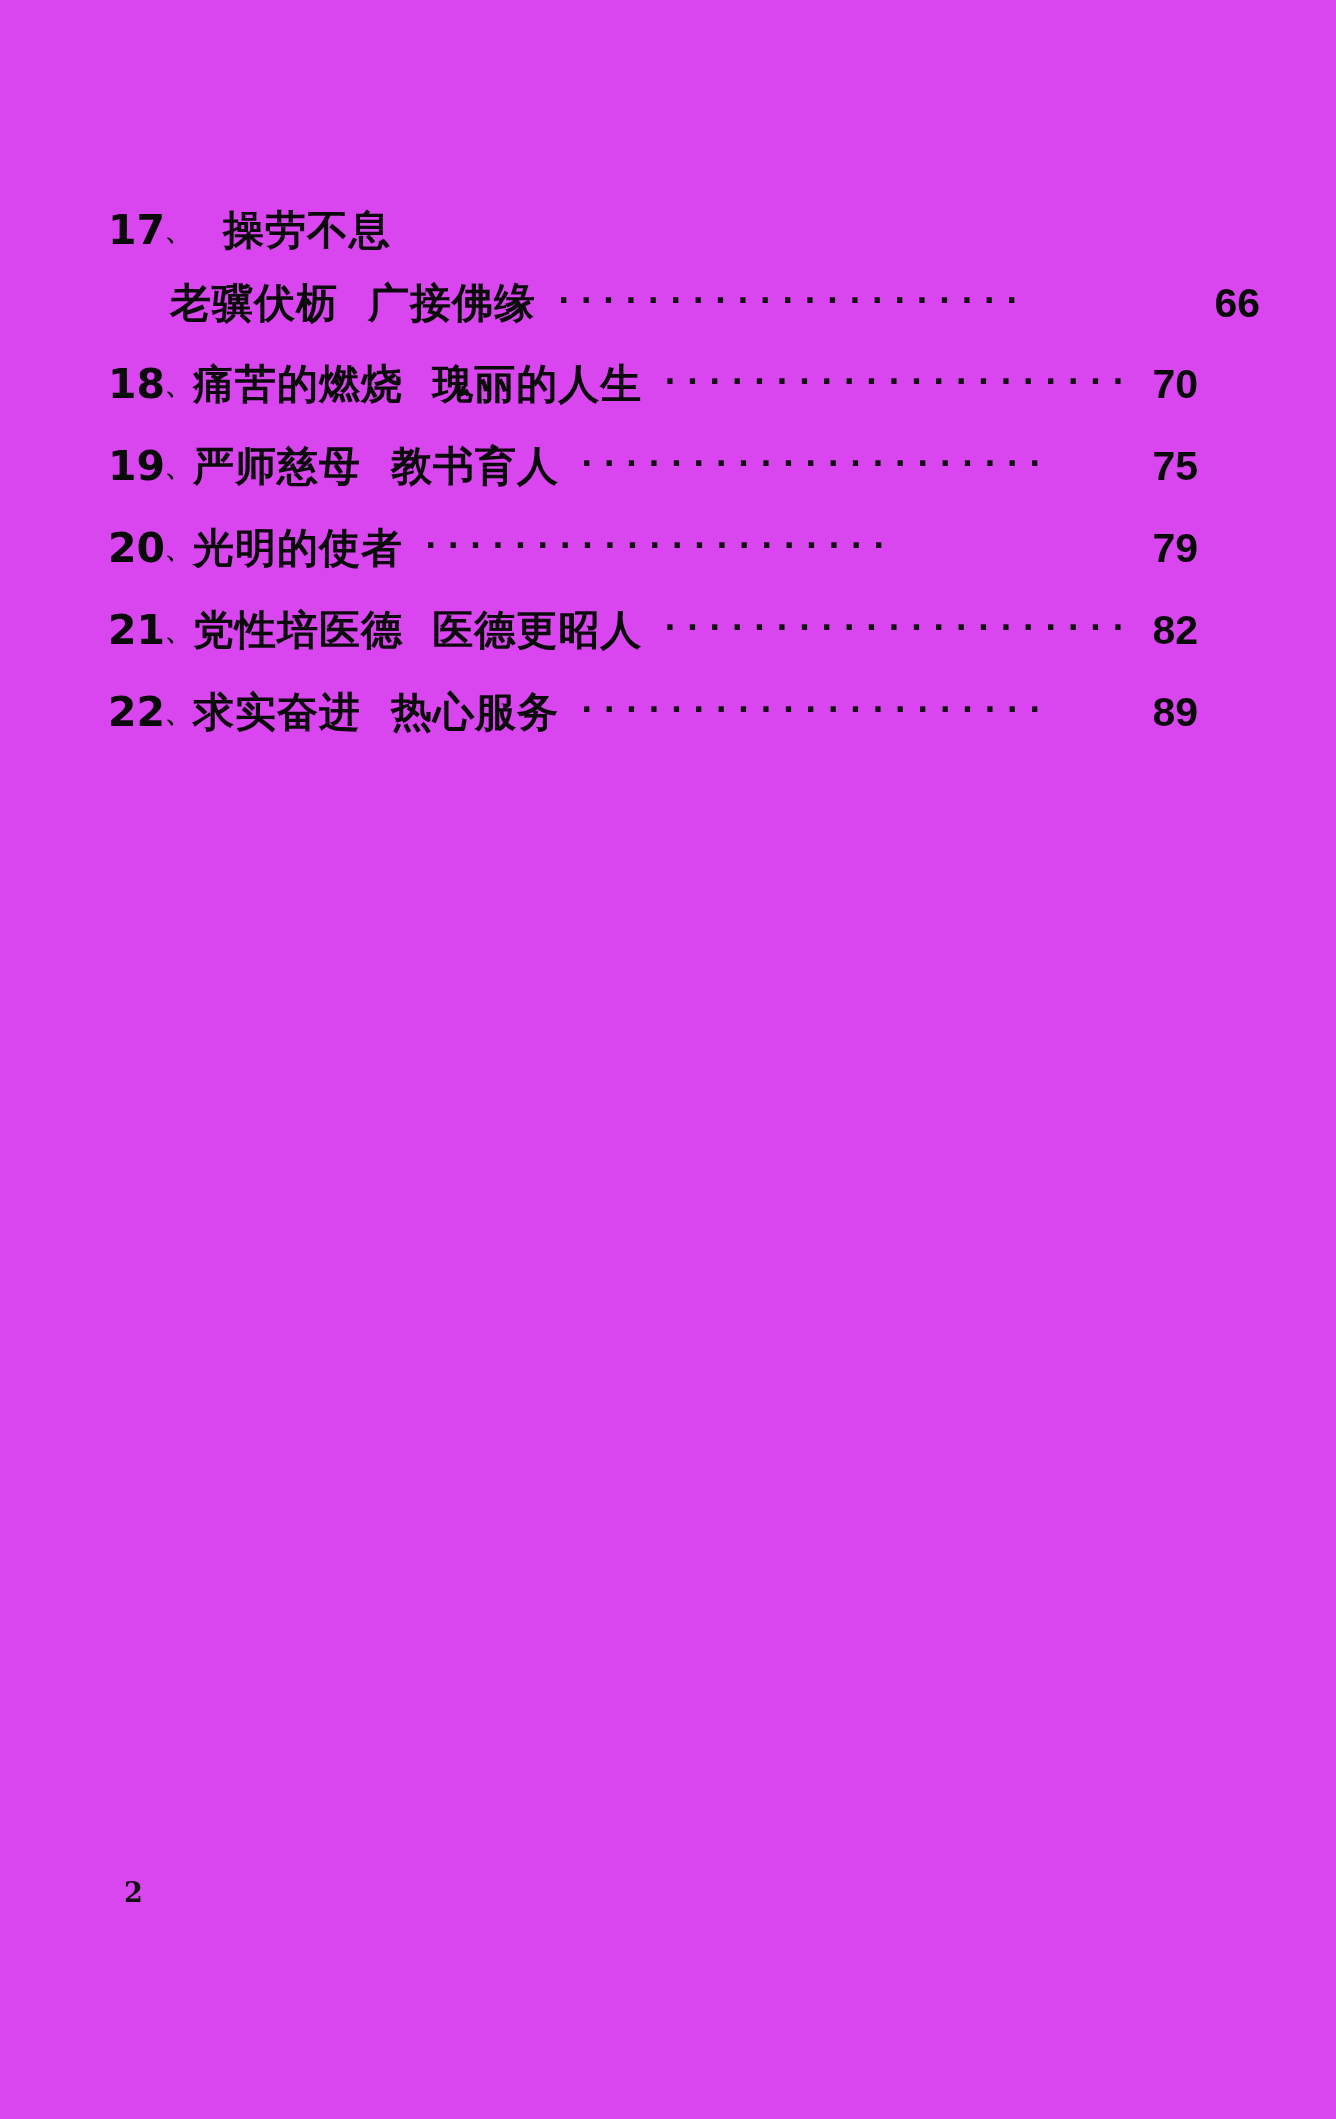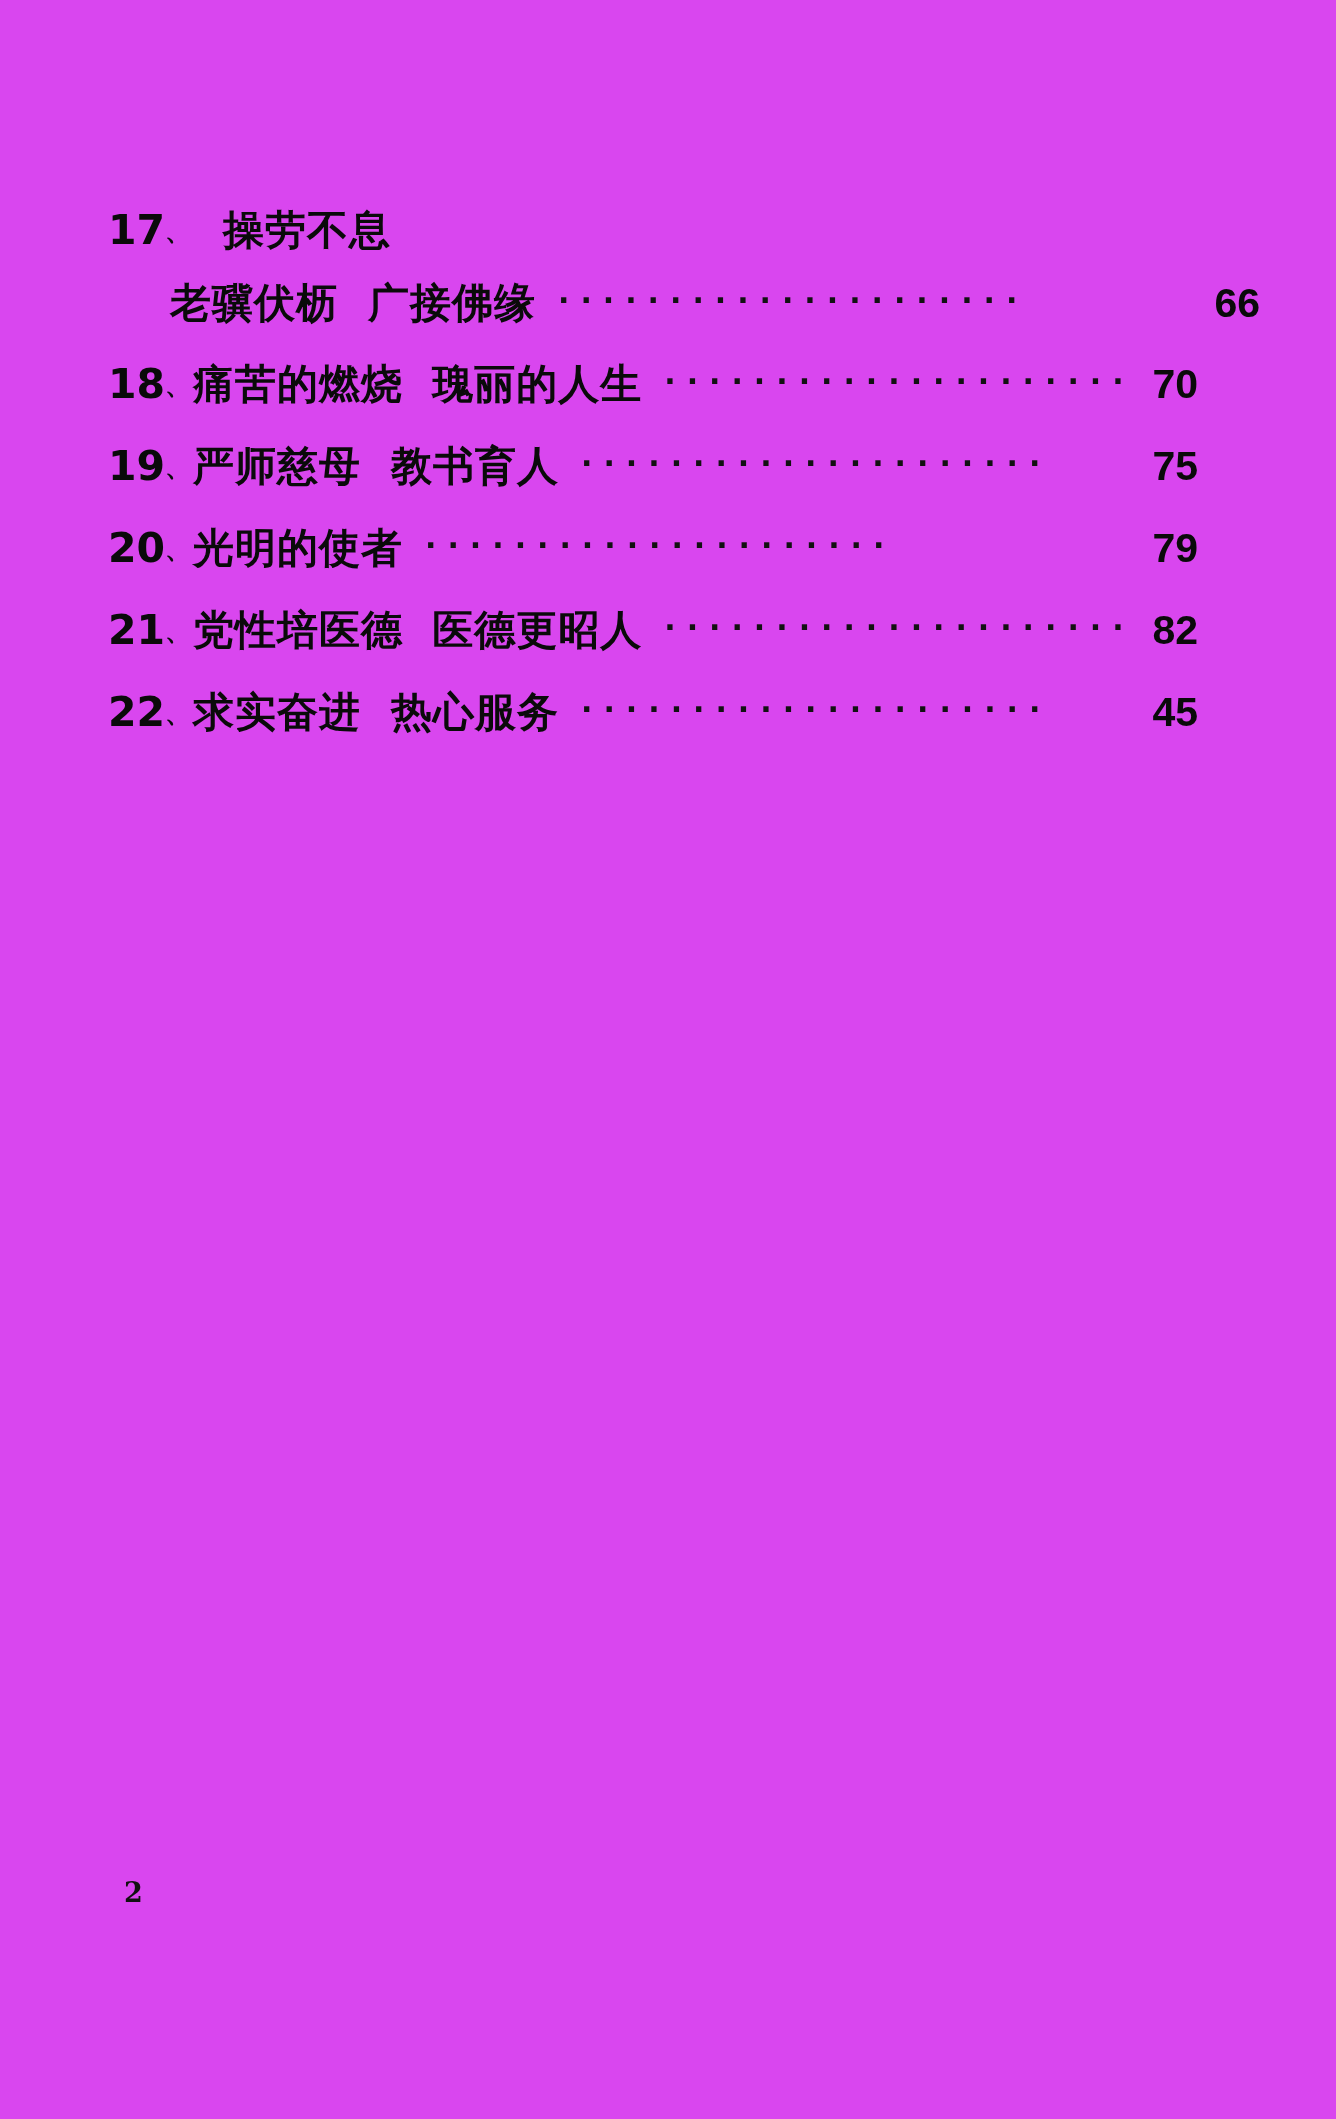--- a/index.html
+++ b/index.html
@@ -162,21 +162,21 @@
     </div>
 
     <div class="toc-entry">
       <div class="line">
         <span class="num">22</span>
           <span class="sep">、</span>
         <span class="title">求实奋进</span>
         <span class="gap"></span>
         <span class="title">热心服务</span>
         <span class="dots">·····················</span>
-        <span class="pagenum">45</span>
+        <span class="pagenum">89</span>
       </div>
     </div>
 
   </div>
 
   <div class="folio">2</div>
 
 </div>
 
 </body></html>

